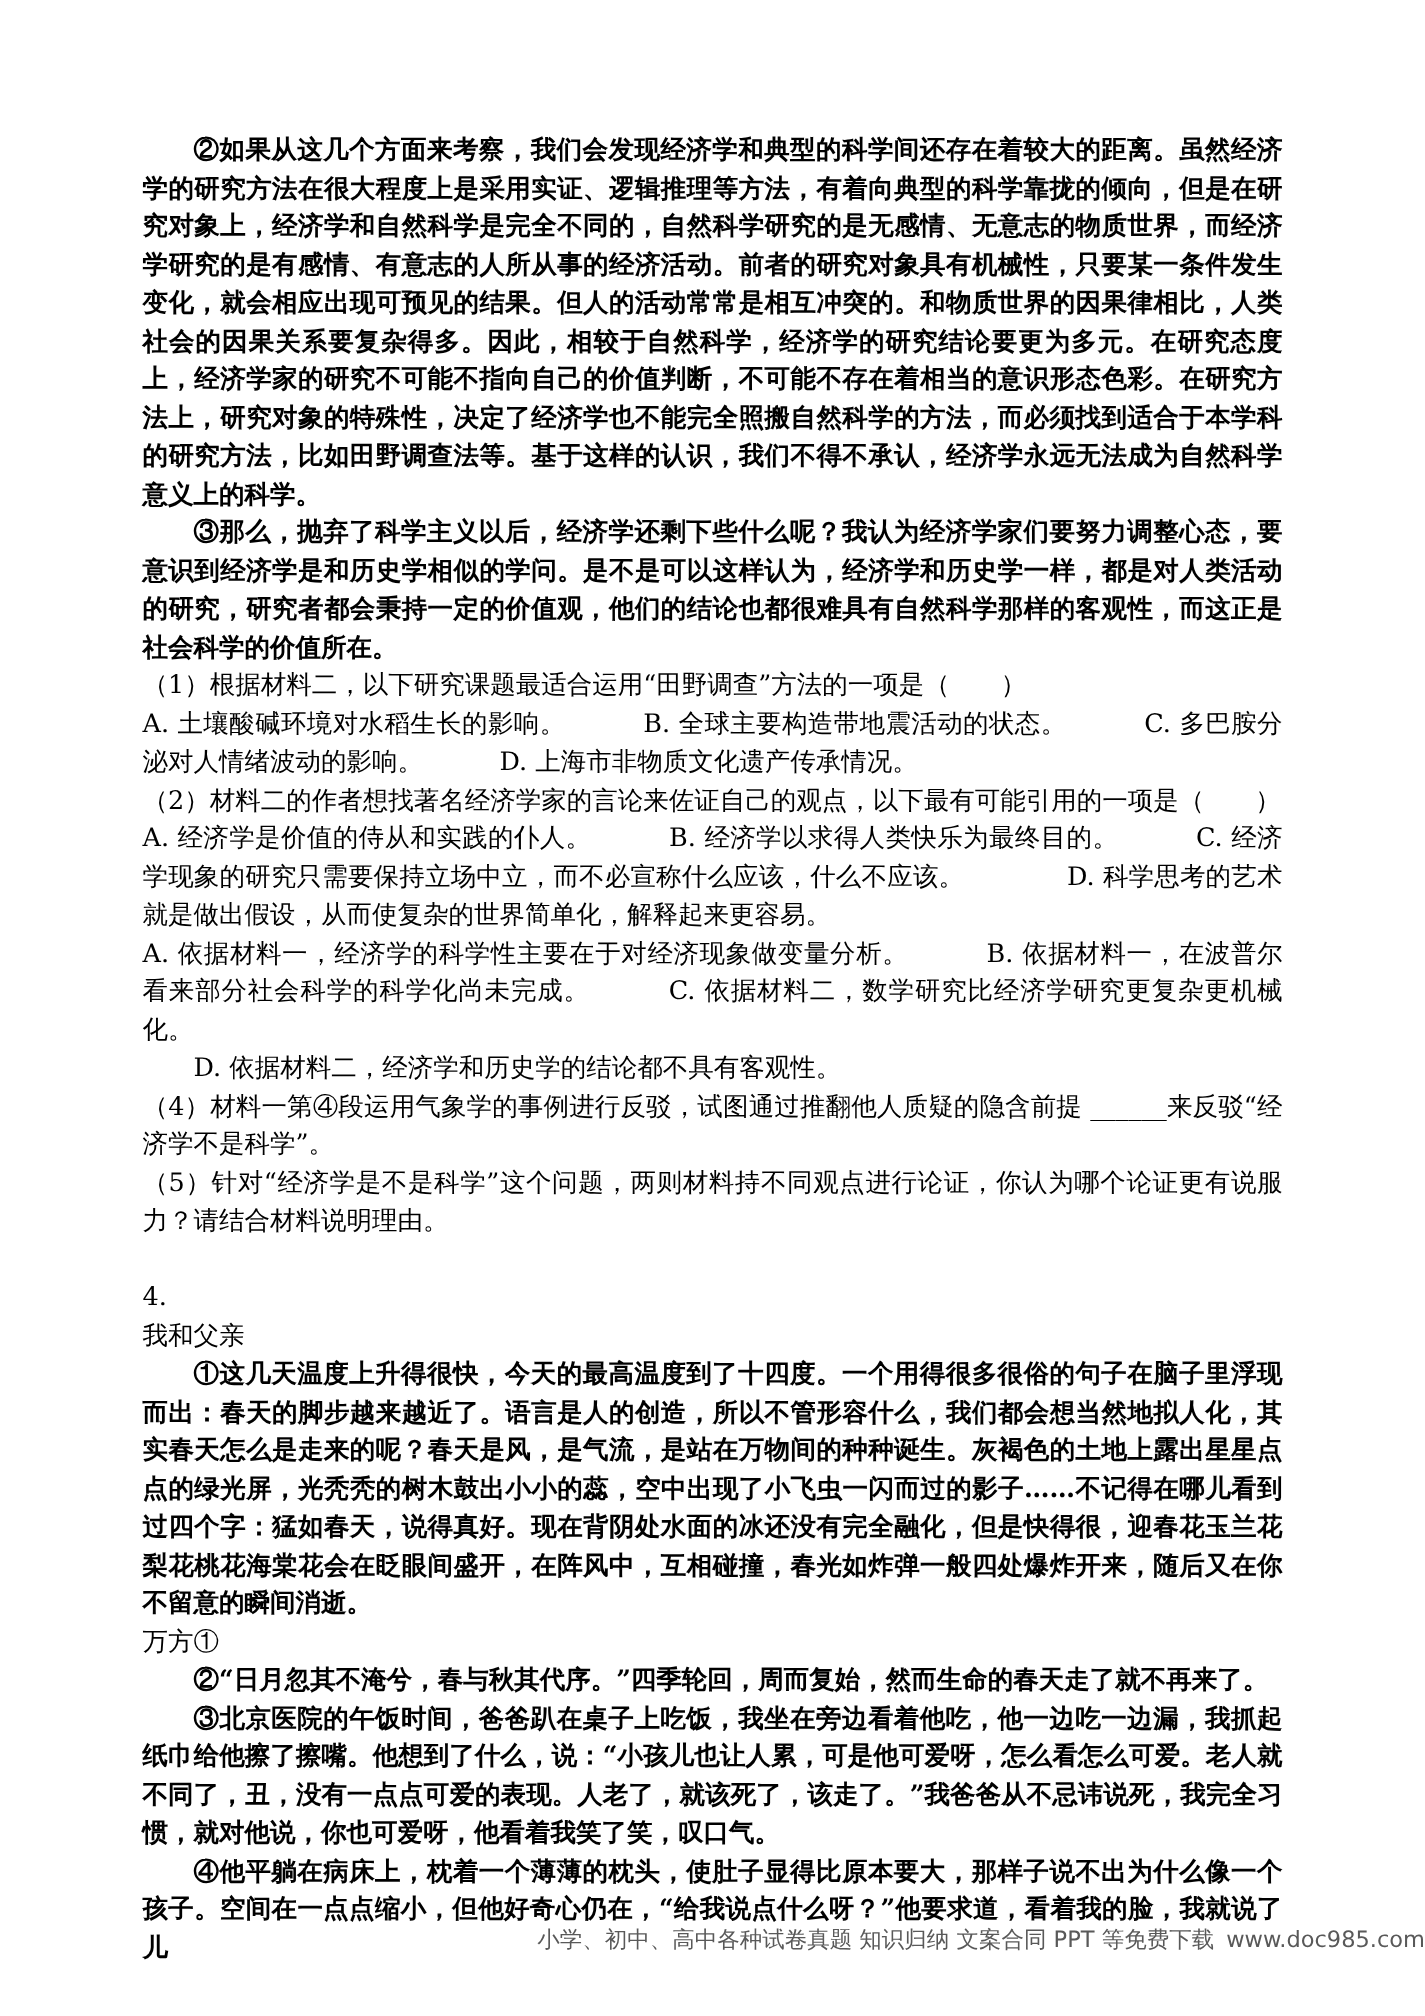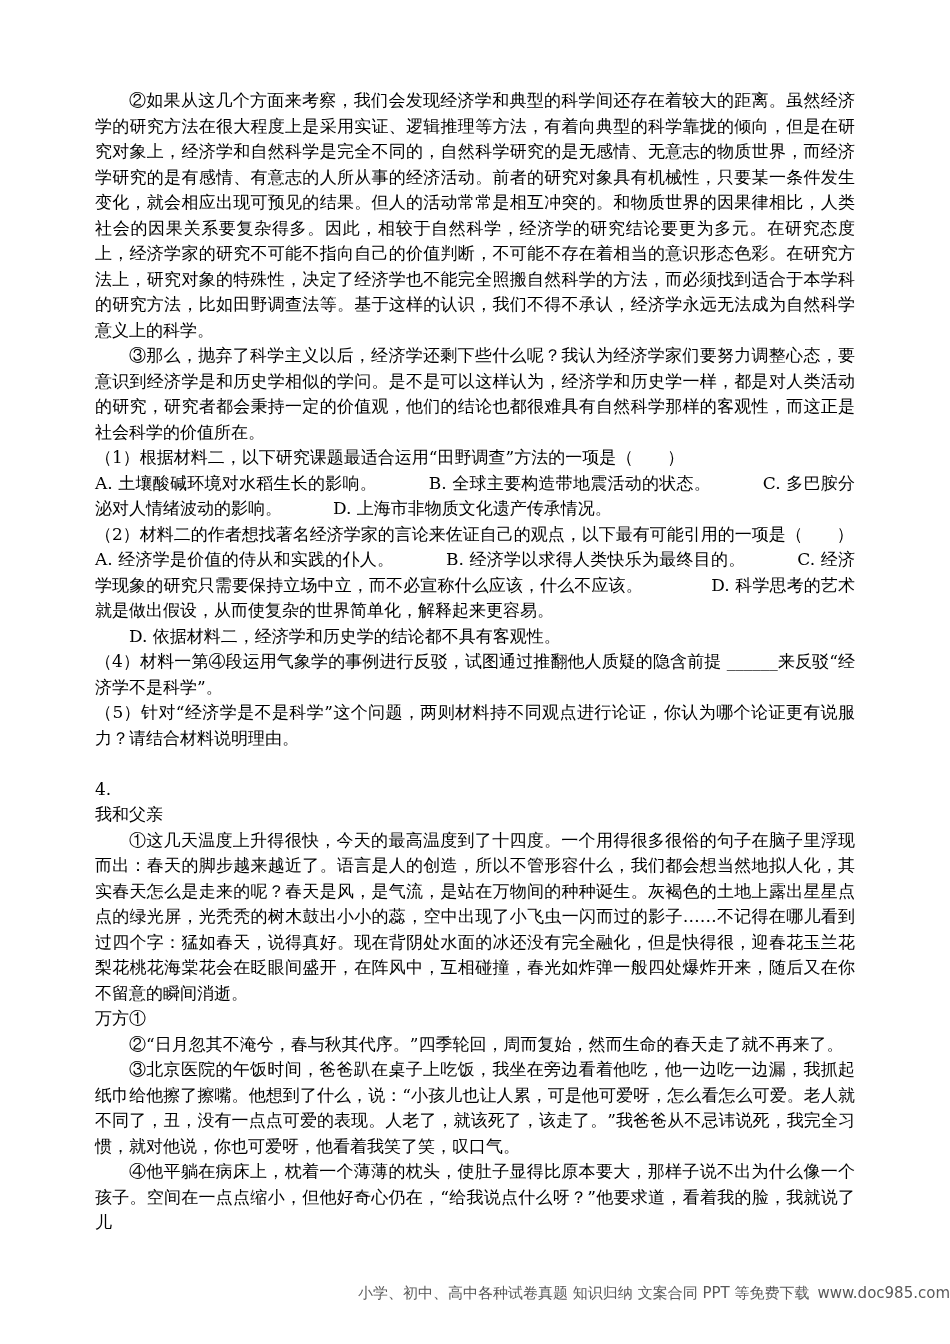--- a/index.html
+++ b/index.html
@@ -21,21 +21,21 @@
     width: 760px;
   }
   .line {
     font-size: 17px;
     line-height: 25.5px;
     text-align: justify;
     word-break: break-all;
     overflow-wrap: anywhere;
     white-space: pre-wrap;
   }
-  .indent { text-indent: 2em; }
+  .indent { text-indent: 2em; font-weight: bold; }
   .center { text-align: left; text-indent: 0; }
   .blank-line { height: 25.5px; }
   .footer {
     position: absolute;
     left: 0;
     right: 0;
     bottom: 40px;
     text-align: right;
     font-size: 15px;
     line-height: 22px;
@@ -53,20 +53,21 @@
     <p class="line indent">②如果从这几个方面来考察，我们会发现经济学和典型的科学间还存在着较大的距离。虽然经济学的研究方法在很大程度上是采用实证、逻辑推理等方法，有着向典型的科学靠拢的倾向，但是在研究对象上，经济学和自然科学是完全不同的，自然科学研究的是无感情、无意志的物质世界，而经济学研究的是有感情、有意志的人所从事的经济活动。前者的研究对象具有机械性，只要某一条件发生变化，就会相应出现可预见的结果。但人的活动常常是相互冲突的。和物质世界的因果律相比，人类社会的因果关系要复杂得多。因此，相较于自然科学，经济学的研究结论要更为多元。在研究态度上，经济学家的研究不可能不指向自己的价值判断，不可能不存在着相当的意识形态色彩。在研究方法上，研究对象的特殊性，决定了经济学也不能完全照搬自然科学的方法，而必须找到适合于本学科的研究方法，比如田野调查法等。基于这样的认识，我们不得不承认，经济学永远无法成为自然科学意义上的科学。</p>
 
     <p class="line indent">③那么，抛弃了科学主义以后，经济学还剩下些什么呢？我认为经济学家们要努力调整心态，要意识到经济学是和历史学相似的学问。是不是可以这样认为，经济学和历史学一样，都是对人类活动的研究，研究者都会秉持一定的价值观，他们的结论也都很难具有自然科学那样的客观性，而这正是社会科学的价值所在。</p>
 
     <p class="line">（1）根据材料二，以下研究课题最适合运用“田野调查”方法的一项是（　　）</p>
     <p class="line">A. 土壤酸碱环境对水稻生长的影响。　　　B. 全球主要构造带地震活动的状态。　　　C. 多巴胺分泌对人情绪波动的影响。　　　D. 上海市非物质文化遗产传承情况。</p>
 
     <p class="line">（2）材料二的作者想找著名经济学家的言论来佐证自己的观点，以下最有可能引用的一项是（　　）</p>
     <p class="line">A. 经济学是价值的侍从和实践的仆人。　　　B. 经济学以求得人类快乐为最终目的。　　　C. 经济学现象的研究只需要保持立场中立，而不必宣称什么应该，什么不应该。　　　　D. 科学思考的艺术就是做出假设，从而使复杂的世界简单化，解释起来更容易。</p>
 
+    <p class="line">A. 依据材料一，经济学的科学性主要在于对经济现象做变量分析。　　　B. 依据材料一，在波普尔看来部分社会科学的科学化尚未完成。　　　C. 依据材料二，数学研究比经济学研究更复杂更机械化。</p>
     <p class="line">　　D. 依据材料二，经济学和历史学的结论都不具有客观性。</p>
 
     <p class="line">（4）材料一第④段运用气象学的事例进行反驳，试图通过推翻他人质疑的隐含前提 ______来反驳“经济学不是科学”。</p>
 
     <p class="line">（5）针对“经济学是不是科学”这个问题，两则材料持不同观点进行论证，你认为哪个论证更有说服力？请结合材料说明理由。</p>
 
     <div class="blank-line"></div>
 
     <p class="line">4.</p>
 

